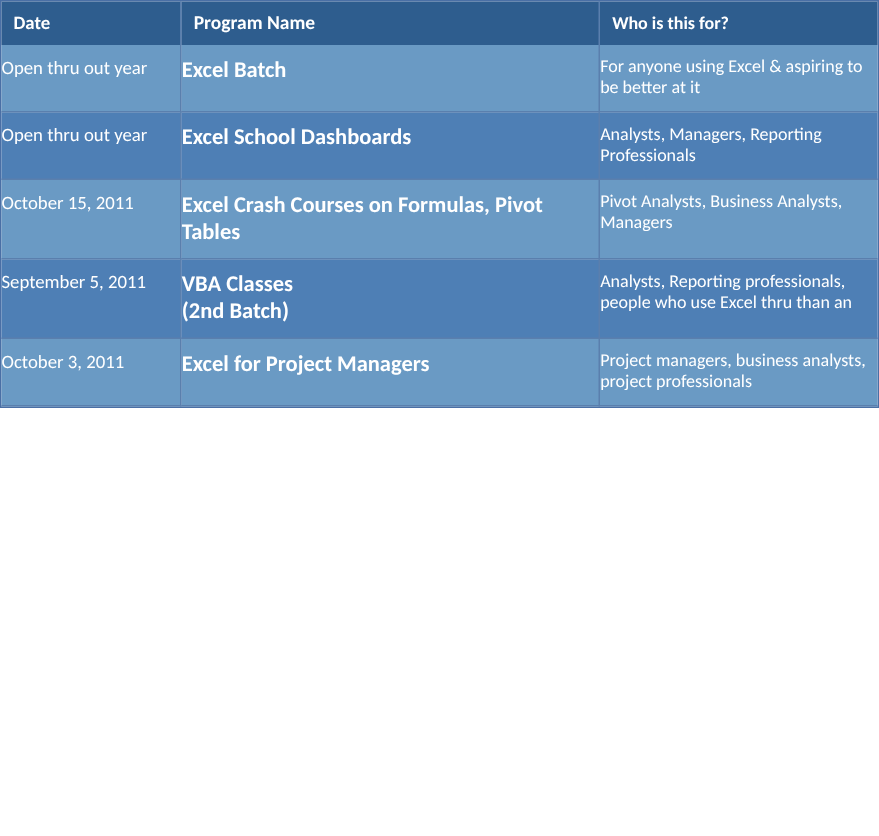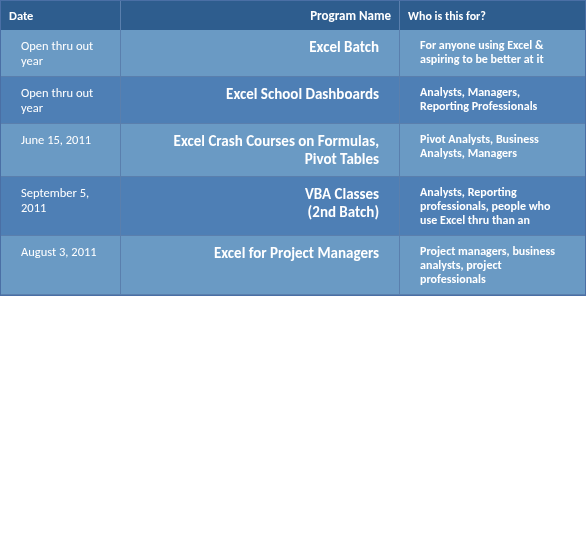--- a/index.html
+++ b/index.html
@@ -43,39 +43,37 @@
       background-color: #6a9ac4;
       color: #fff;
     }
 
     tbody tr:nth-child(even) {
       background-color: #4e7fb5;
       color: #fff;
     }
 
     tbody td {
-      padding: 8px 20px;
+      padding: 8px 0;
       vertical-align: top;
       border-right: 1px solid #5a7fad;
       border-bottom: 1px solid #5a7fad;
     }
 
     tbody td:last-child {
       border-right: none;
-      font-weight: bold;
     }
 
     .col-date {
       width: 120px;
       font-size: 12.5px;
     }
 
     .col-program {
       width: 280px;
-      text-align: right;
     }
 
     .col-who {
       width: 186px;
       font-size: 12px;
     }
 
     .program-name {
       font-weight: bold;
       font-size: 15px;
@@ -99,29 +97,29 @@
           <td class="col-date">Open thru out year</td>
           <td class="col-program"><span class="program-name">Excel Batch</span></td>
           <td class="col-who">For anyone using Excel &amp; aspiring to be better at it</td>
         </tr>
         <tr>
           <td class="col-date">Open thru out year</td>
           <td class="col-program"><span class="program-name">Excel School Dashboards</span></td>
           <td class="col-who">Analysts, Managers, Reporting Professionals</td>
         </tr>
         <tr>
-          <td class="col-date">June 15, 2011</td>
+          <td class="col-date">October 15, 2011</td>
           <td class="col-program"><span class="program-name">Excel Crash Courses on Formulas, Pivot Tables</span></td>
           <td class="col-who">Pivot Analysts, Business Analysts, Managers</td>
         </tr>
         <tr>
           <td class="col-date">September 5, 2011</td>
           <td class="col-program"><span class="program-name">VBA Classes</span><br><span class="program-name">(2nd Batch)</span></td>
           <td class="col-who">Analysts, Reporting professionals, people who use Excel thru than an</td>
         </tr>
         <tr>
-          <td class="col-date">August 3, 2011</td>
+          <td class="col-date">October 3, 2011</td>
           <td class="col-program"><span class="program-name">Excel for Project Managers</span></td>
           <td class="col-who">Project managers, business analysts, project professionals</td>
         </tr>
       </tbody>
   </table>
 </div>
 
 </body></html>

